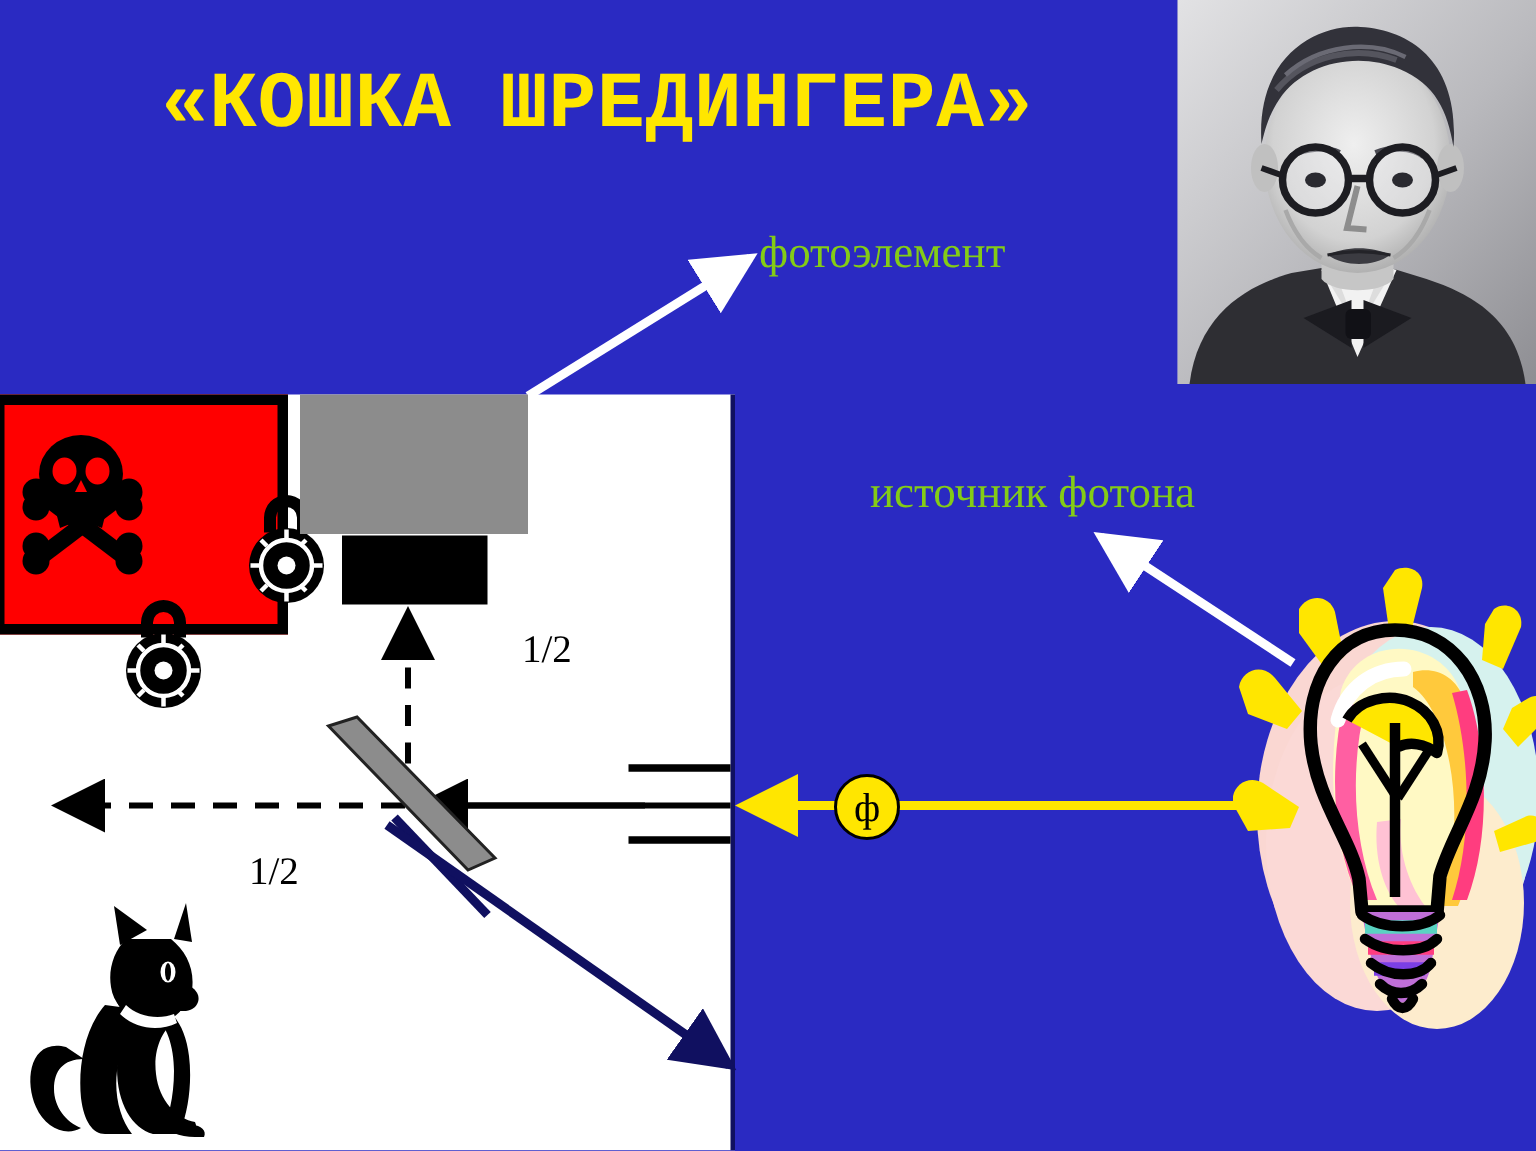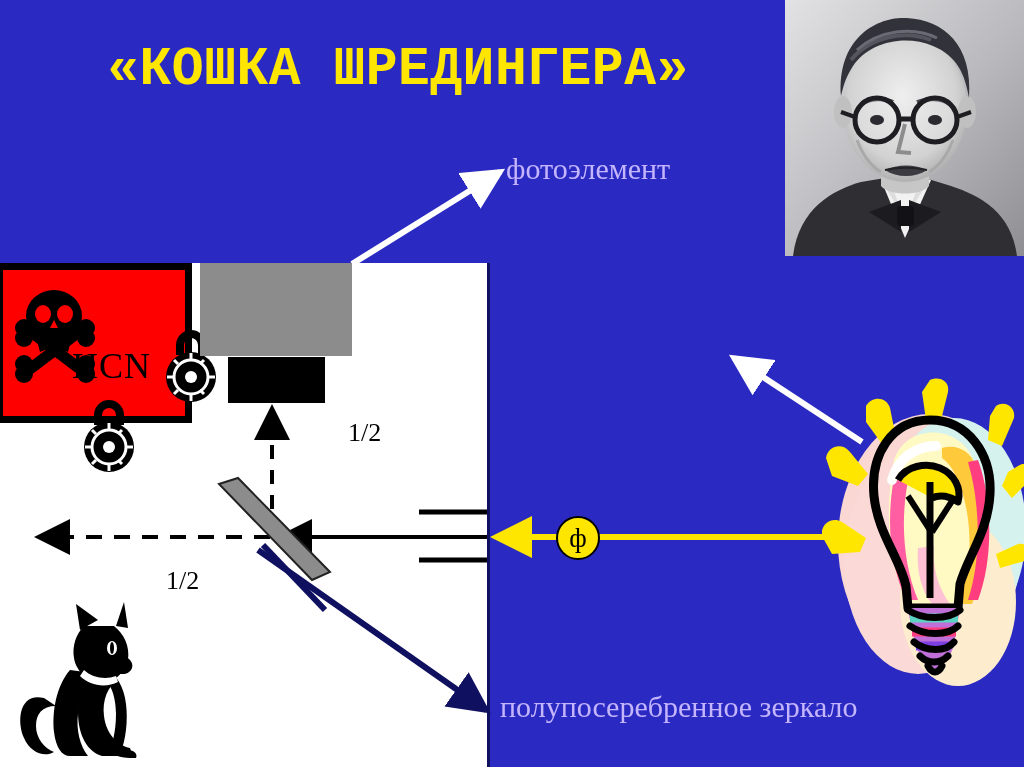--- a/index.html
+++ b/index.html
@@ -33,21 +33,21 @@
     left:-4px;top:263px;width:196px;height:160px;
     background:#ff0000;border:7px solid #000000;box-sizing:border-box;
   }
   #hcnlabel{left:72px;top:345px;font-size:36px;color:#000;font-family:"Liberation Serif",serif;letter-spacing:1px;}
 
   
   #photocell{left:200px;top:263px;width:152px;height:93px;background:#8c8c8c;}
   #blackbox{left:228px;top:357px;width:97px;height:46px;background:#000;}
 
   
-  .sclabel{color:#c4b5fd;font-size:30px;white-space:nowrap;font-family:"Liberation Serif",serif;}
+  .sclabel{color:#84cc16;font-size:30px;white-space:nowrap;font-family:"Liberation Serif",serif;}
   #lbl-photoelement{left:506px;top:152px;}
   #lbl-photonsource{left:580px;top:312px;}
   #lbl-mirror{left:500px;top:690px;}
 
   .halfnum{color:#000;font-size:26px;font-family:"Liberation Serif",serif;}
   #half-top{left:348px;top:418px;}
   #half-bottom{left:166px;top:566px;}
 
   
   #photoncircle{
@@ -182,21 +182,20 @@
         <circle cx="18" cy="84" r="9"></circle>
       <circle cx="80" cy="74" r="9"></circle>
         <circle cx="80" cy="84" r="9"></circle>
       <ellipse cx="48" cy="26" rx="28" ry="26"></ellipse>
       <path d="M30 46 L66 46 L62 62 L52 58 L48 66 L44 58 L34 62 Z"></path>
     </g>
     <ellipse cx="37" cy="24" rx="8" ry="9" fill="#ff0000"></ellipse>
     <ellipse cx="59" cy="24" rx="8" ry="9" fill="#ff0000"></ellipse>
     <path d="M44 38 L48 30 L52 38 Z" fill="#ff0000"></path>
   </svg>
-  <div class="abs" id="hcnlabel">HCN</div>
 
   <svg class="abs" style="left:160px;top:325px;" width="62" height="78">
     <path d="M16 30 L16 20 A15 15 0 0 1 46 20 L46 30 L38 30 L38 20 A7 7 0 0 0 24 20 L24 30 Z" fill="#000"></path>
     <circle cx="31" cy="52" r="25" fill="#000"></circle>
     <circle cx="31" cy="52" r="17" fill="none" stroke="#fff" stroke-width="3"></circle>
     <circle cx="31" cy="52" r="6" fill="#fff"></circle>
     <g stroke="#fff" stroke-width="3">
       <line x1="31" y1="28" x2="31" y2="34"></line>
       <line x1="31" y1="70" x2="31" y2="76"></line>
       <line x1="7" y1="52" x2="13" y2="52"></line>
@@ -295,20 +294,20 @@
     <g fill="none" stroke="#000" stroke-width="7" stroke-linecap="round">
       <path d="M86 248 C100 258 126 258 138 248"></path>
       <path d="M88 264 C102 274 126 274 136 264"></path>
       <path d="M92 280 C104 290 124 290 132 280"></path>
       <path d="M98 294 C106 302 118 302 126 294"></path>
       <path d="M106 304 C110 312 116 312 120 304"></path>
     </g>
   </svg>
 
   <div class="abs sclabel" id="lbl-photoelement">фотоэлемент</div>
-  <div class="abs sclabel" id="lbl-mirror">полупосеребренное зеркало</div>
+  <div class="abs sclabel" id="lbl-photonsource">источник фотона</div>
 
   <div class="abs halfnum" id="half-top">1/2</div>
   <div class="abs halfnum" id="half-bottom">1/2</div>
 
   <div class="abs" id="photoncircle">ф</div>
 
 </div>
 
 </body></html>

